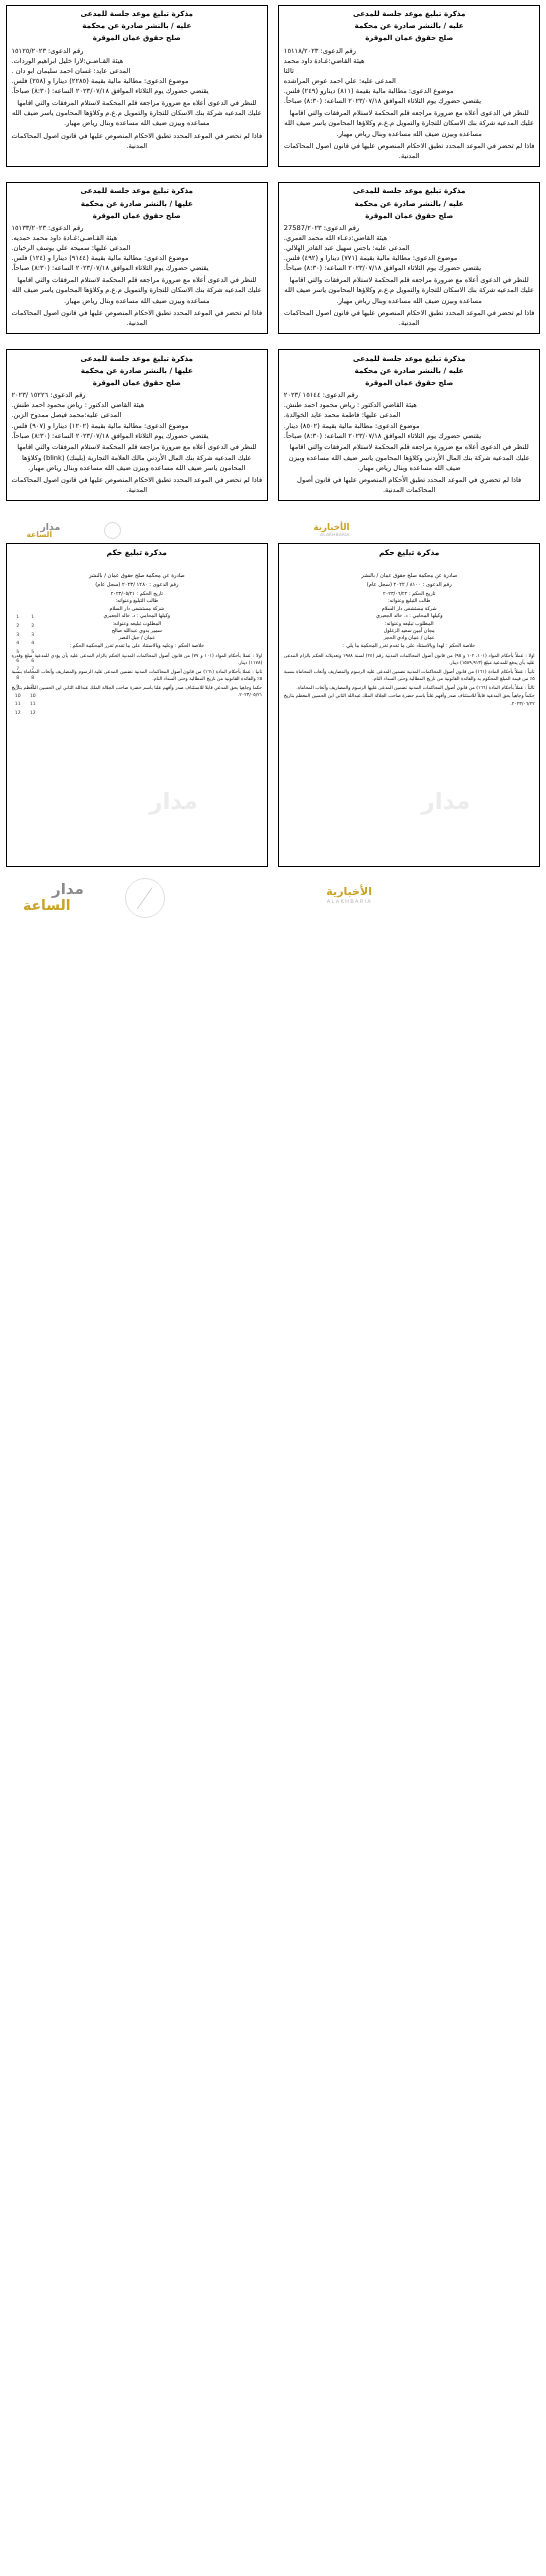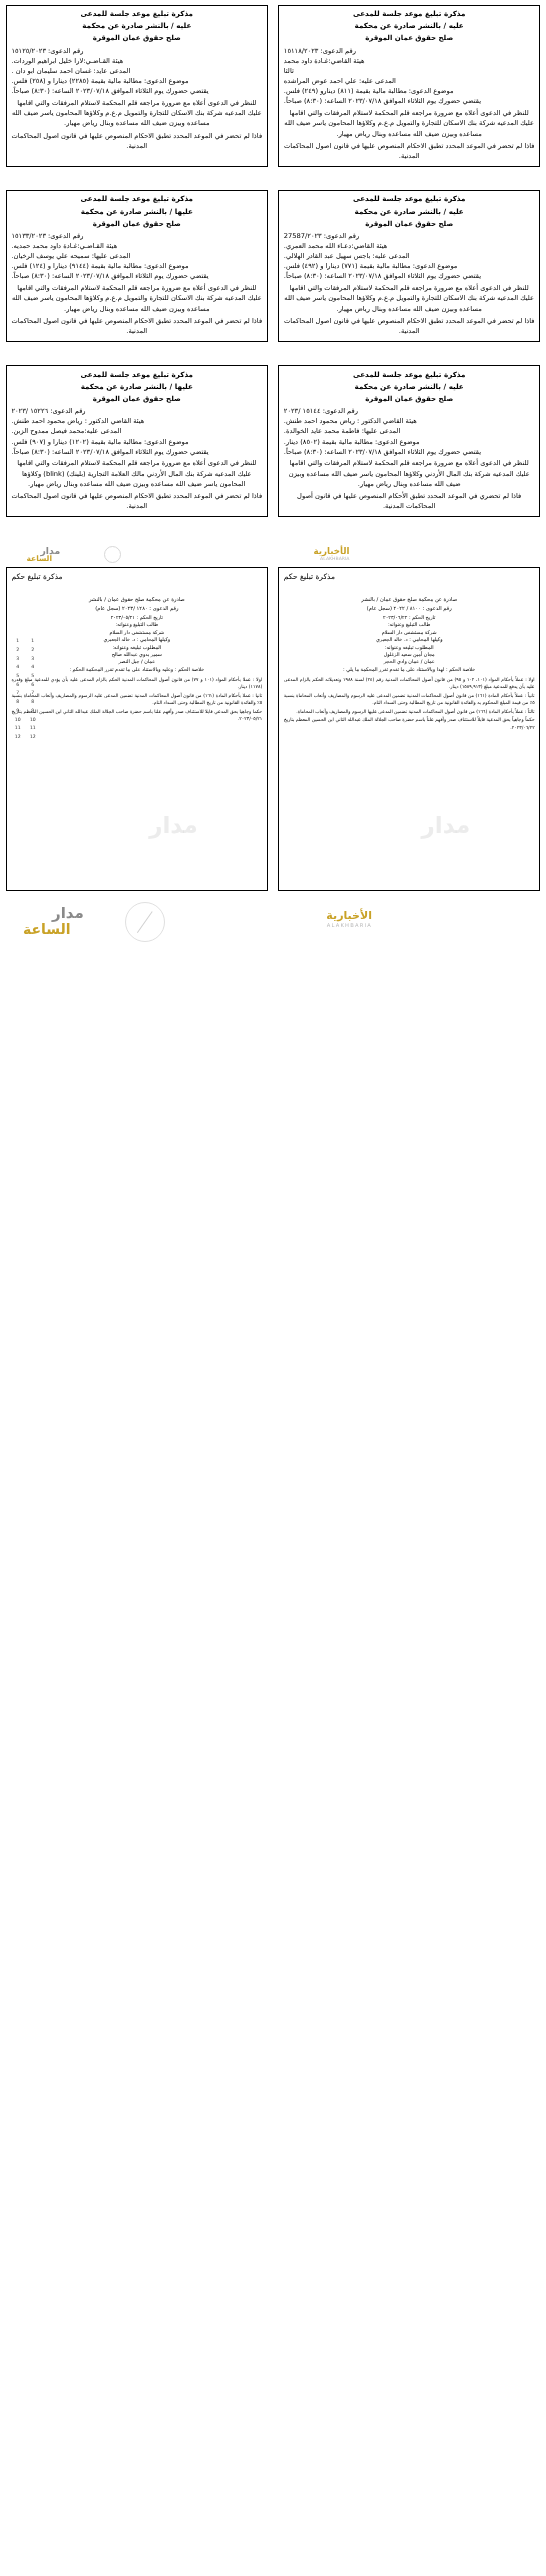--- a/index.html
+++ b/index.html
@@ -19,21 +19,21 @@
     flex-wrap:wrap;
     justify-content:space-between;
     padding:4.6px 5.8px 0 5.8px;
     box-sizing:border-box;
     gap:0px;
   }
   .notice{
     width:262px;
     box-sizing:border-box;
     border:0.6px solid #000;
-    margin-bottom:23px;
+    margin-bottom:15px;
     padding:3.5px 4.6px 4.6px 4.6px;
     background:#fff;
     direction:rtl;
     text-align:center;
   }
   .notice .title{
     font-size:7.2px;
     font-weight:bold;
     line-height:1.45;
     margin-bottom:1.7px;
@@ -112,23 +112,23 @@
     width:262px;
     box-sizing:border-box;
     border:0.6px solid #000;
     padding:3.5px 4.6px;
     direction:rtl;
     position:relative;
     min-height:324px;
     background:#fff;
   }
   .hukm .h-title{
-    text-align:left;
+    text-align:center;
     font-size:7.5px;
-    font-weight:normal;
+    font-weight:bold;
     margin-bottom:15px;
   }
   .hukm .h-sub{
     text-align:center;
     font-size:5.2px;
     line-height:1.45;
     margin-bottom:1.7px;
   }
   .hukm .h-meta{
     font-size:4.9px;

